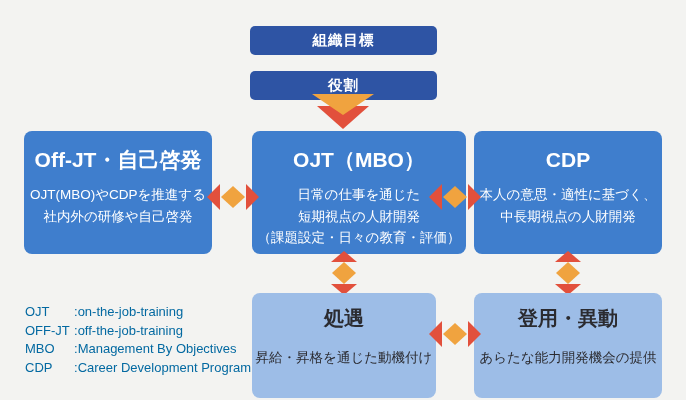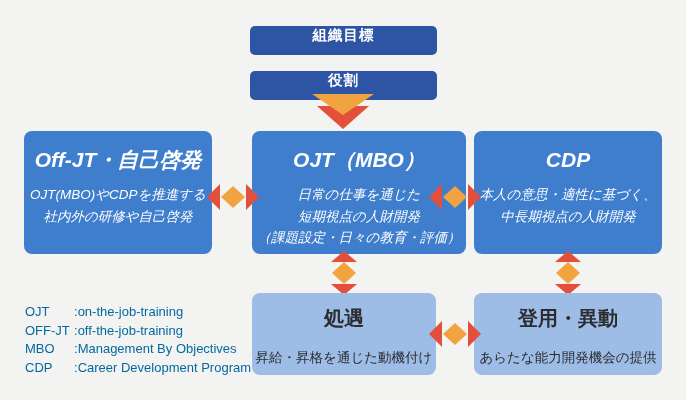--- a/index.html
+++ b/index.html
@@ -5,33 +5,33 @@
   :root{
     --background:#f3f3f1; --header-bar:#2e54a4; --main-box:#3f7ecd;
     --sub-box:#9dbde7; --arrow-red:#e2503c; --arrow-orange:#f0a33f;
     --dark-text:#2b2b30; --light-text:#ffffff;
   }
   *{margin:0;padding:0;box-sizing:border-box;}
   body{font-family:"Liberation Sans","DejaVu Sans",sans-serif;background:#fff;}
   .canvas{position:relative;width:686px;height:400px;background:var(--background);overflow:hidden;}
 
   .hdr-bar{position:absolute;left:250px;width:187px;height:29px;background:var(--header-bar);
-    border-radius:5px;display:flex;justify-content:center;
+    border-radius:5px;display:flex;align-items:center;justify-content:center;
     color:var(--light-text);font-size:14.5px;font-weight:bold;letter-spacing:1px;}
   .hdr-bar.b1{top:26px;} .hdr-bar.b2{top:71px;}
 
   .main-box{position:absolute;top:131px;height:123px;background:var(--main-box);
-    border-radius:8px;color:var(--light-text);text-align:center;padding-top:14px;font-style:italic;}
+    border-radius:8px;color:var(--light-text);text-align:center;padding-top:14px;}
   .main-box .ttl{font-size:21px;font-weight:bold;line-height:30px;}
   .main-box .body{margin-top:9px;font-size:13.5px;line-height:21.5px;}
   .box-left{left:24px;width:188px;}
   .box-center{left:252px;width:214px;}
   .box-right{left:474px;width:188px;}
 
-  .sub-box{position:absolute;top:293px;height:82px;background:var(--sub-box);
+  .sub-box{position:absolute;top:293px;height:105px;background:var(--sub-box);
     border-radius:8px;color:var(--dark-text);text-align:center;padding-top:11px;}
   .sub-box .ttl{font-size:20px;font-weight:bold;line-height:28px;}
   .sub-box .body{margin-top:16px;font-size:13.5px;line-height:20px;}
   .sub-center{left:252px;width:184px;}
   .sub-right{left:474px;width:188px;}
 
   .arrow{position:absolute;}
   .fill-red{fill:var(--arrow-red);} .fill-orange{fill:var(--arrow-orange);}
 
   .legend{position:absolute;left:25px;top:303px;color:#0369a1;font-size:13px;}

